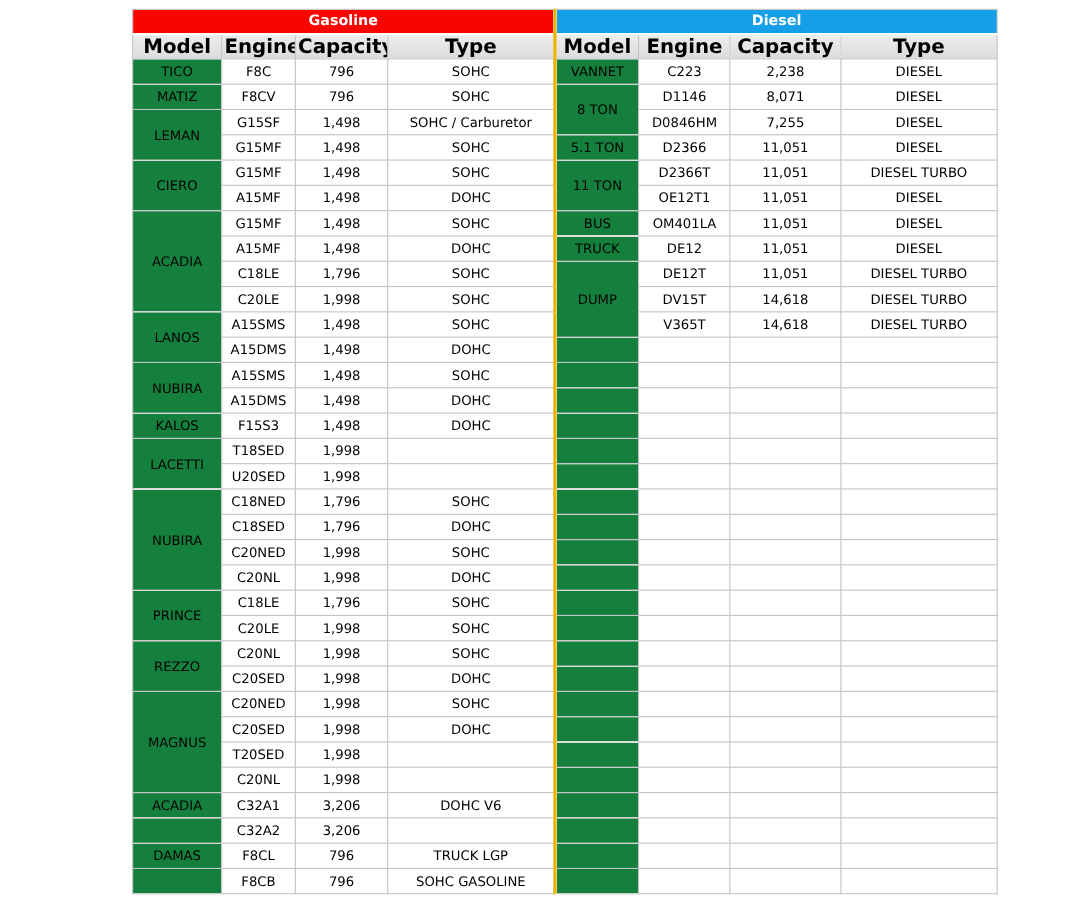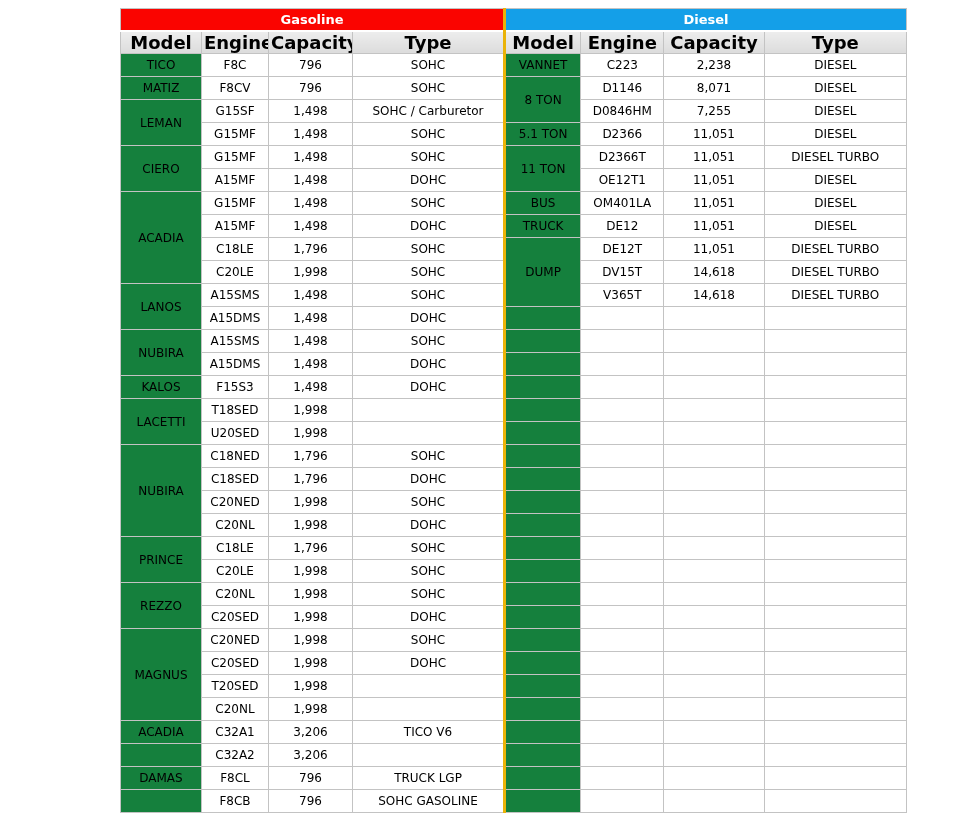--- a/index.html
+++ b/index.html
@@ -236,21 +236,21 @@
         </tr>
         <tr>
           <td>C20NL</td>
           <td>1,998</td>
           <td></td>
         </tr>
         <tr>
           <td class="model" rowspan="1">ACADIA</td>
           <td>C32A1</td>
           <td>3,206</td>
-          <td>TICO V6</td>
+          <td>DOHC V6</td>
         </tr>
         <tr>
           <td class="model" rowspan="1"></td>
           <td>C32A2</td>
           <td>3,206</td>
           <td></td>
         </tr>
         <tr>
           <td class="model" rowspan="1">DAMAS</td>
           <td>F8CL</td>

